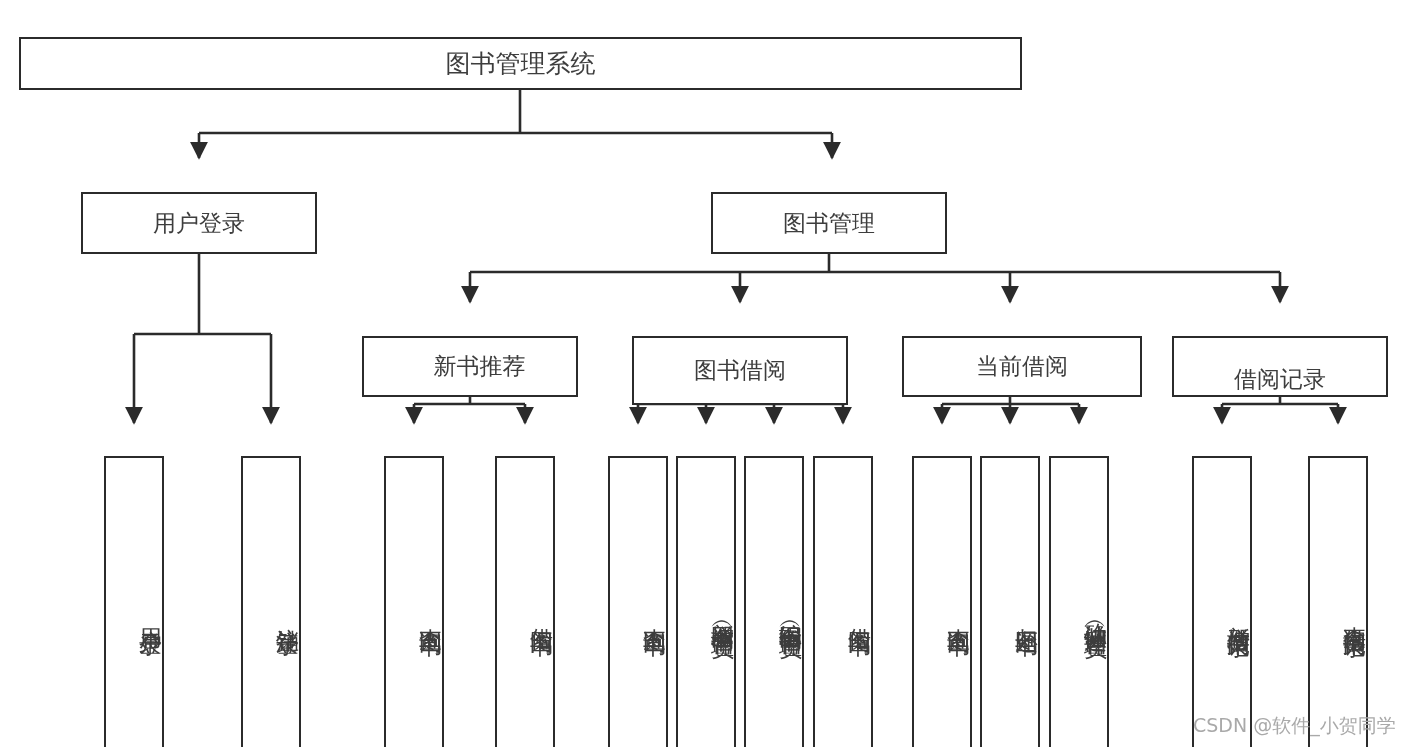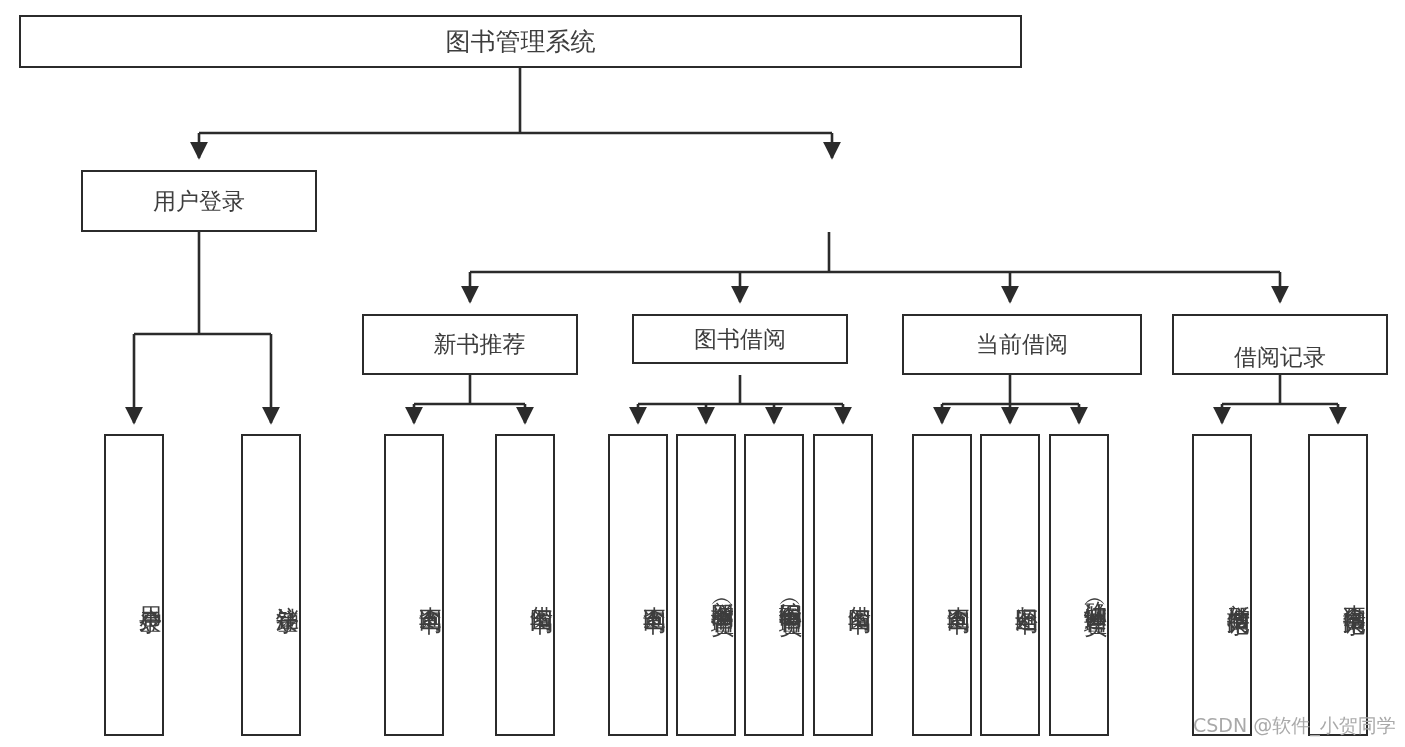--- a/index.html
+++ b/index.html
@@ -28,20 +28,21 @@
   .node {
     position: absolute;
     box-sizing: border-box;
     border: 2.5px solid #2b2b2b;
     background: #ffffff;
     display: flex;
     align-items: center;
     justify-content: center;
     color: #3d3d3d;
     z-index: 2;
+    margin-top: 22px;
   }
   .node.root {
     font-size: 25px;
   }
   .node.lvl2 {
     font-size: 23px;
   }
   .node.lvl3 {
     font-size: 23px;
   }
@@ -124,25 +125,28 @@
     </g>
   </svg>
 
   <div class="node root" style="left:19px; top:15px; width:1003px; height:53px;">
     <span class="lbl">图书管理系统</span>
   </div>
 
   <div class="node lvl2" style="left:81px; top:170px; width:236px; height:62px;">
     <span class="lbl">用户登录</span>
   </div>
+  <div class="node lvl2" style="left:711px; top:170px; width:236px; height:62px;">
+    <span class="lbl">图书管理</span>
+  </div>
 
   <div class="node lvl3" style="left:362px; top:314px; width:216px; height:61px;padding-left:19px;">
     <span class="lbl">新书推荐</span>
   </div>
-  <div class="node lvl3" style="left:632px; top:314px; width:216px; height:50px;">
+  <div class="node lvl3" style="left:632px; top:314px; width:216px; height:69px;">
     <span class="lbl">图书借阅</span>
   </div>
   <div class="node lvl3" style="left:902px; top:314px; width:240px; height:61px;">
     <span class="lbl">当前借阅</span>
   </div>
   <div class="node lvl3" style="left:1172px; top:314px; width:216px; height:61px;align-items:flex-end;">
     <span class="lbl">借阅记录</span>
   </div>
 
   <div class="node leaf" style="left:104px; top:434px; width:60px; height:302px;">

